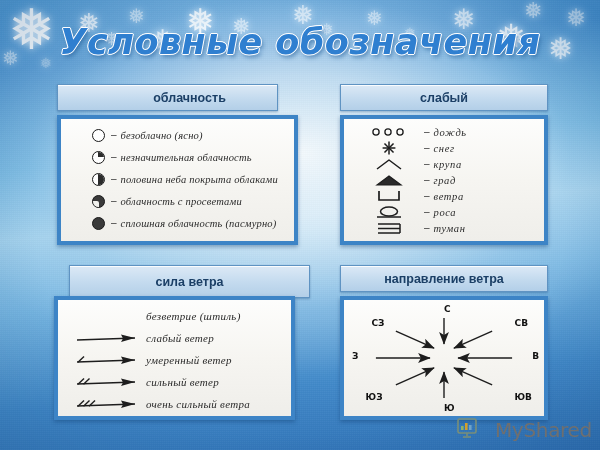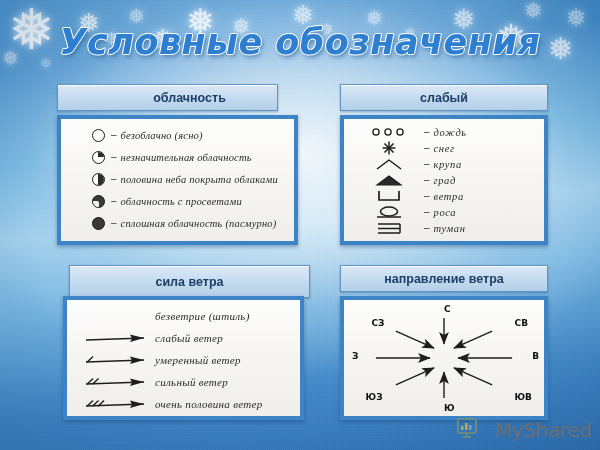--- a/index.html
+++ b/index.html
@@ -282,21 +282,21 @@
             <line x1="12" y1="12" x2="34" y2="12" stroke="#1d1d1d" stroke-width="1.5"></line>
             <line x1="34" y1="3" x2="34" y2="12" stroke="#1d1d1d" stroke-width="1.5"></line>
           </svg>
         </div>
         <span class="dash">–</span>
         <span class="lbl">туман</span>
       </div>
     </div>
 </div>
 
-<div class="box" style="left:63px; top:296px; width:241px; height:124px;">
+<div class="box" style="left:54px; top:296px; width:241px; height:124px;">
   <div class="boxinner"></div>
   <div class="rows" id="wf-rows">
       <div class="row calm">
         <div class="sym">
           <svg width="72" height="18" viewBox="0 0 72 18"></svg>
         </div>
         <span class="lbl">безветрие (штиль)</span>
       </div>
       <div class="row">
         <div class="sym">
@@ -331,21 +331,21 @@
       <div class="row">
         <div class="sym">
           <svg width="72" height="18" viewBox="0 0 72 18">
             <line x1="4" y1="11" x2="62" y2="9" stroke="#1d1d1d" stroke-width="1.3"></line>
             <polygon points="62,9 48,5.5 50,9.5 48,13" fill="#1d1d1d"></polygon>
             <line x1="5" y1="11.2" x2="11" y2="5.5" stroke="#1d1d1d" stroke-width="1.4"></line>
             <line x1="10.5" y1="11.2" x2="16.5" y2="5.5" stroke="#1d1d1d" stroke-width="1.4"></line>
             <line x1="16" y1="11.2" x2="22" y2="5.5" stroke="#1d1d1d" stroke-width="1.4"></line>
           </svg>
         </div>
-        <span class="lbl">очень половина ветер</span>
+        <span class="lbl">очень сильный ветра</span>
       </div>
     </div>
 </div>
 
 <div class="box" style="left:340px; top:296px; width:208px; height:124px;">
   <div class="boxinner"></div>
   <div class="rows" style="padding:2px;">
     <div id="compass"><svg width="196" height="112" viewBox="0 0 196 112">
           <defs>
             <marker id="ah" markerWidth="9" markerHeight="7" refX="8.5" refY="3.5" orient="auto">

